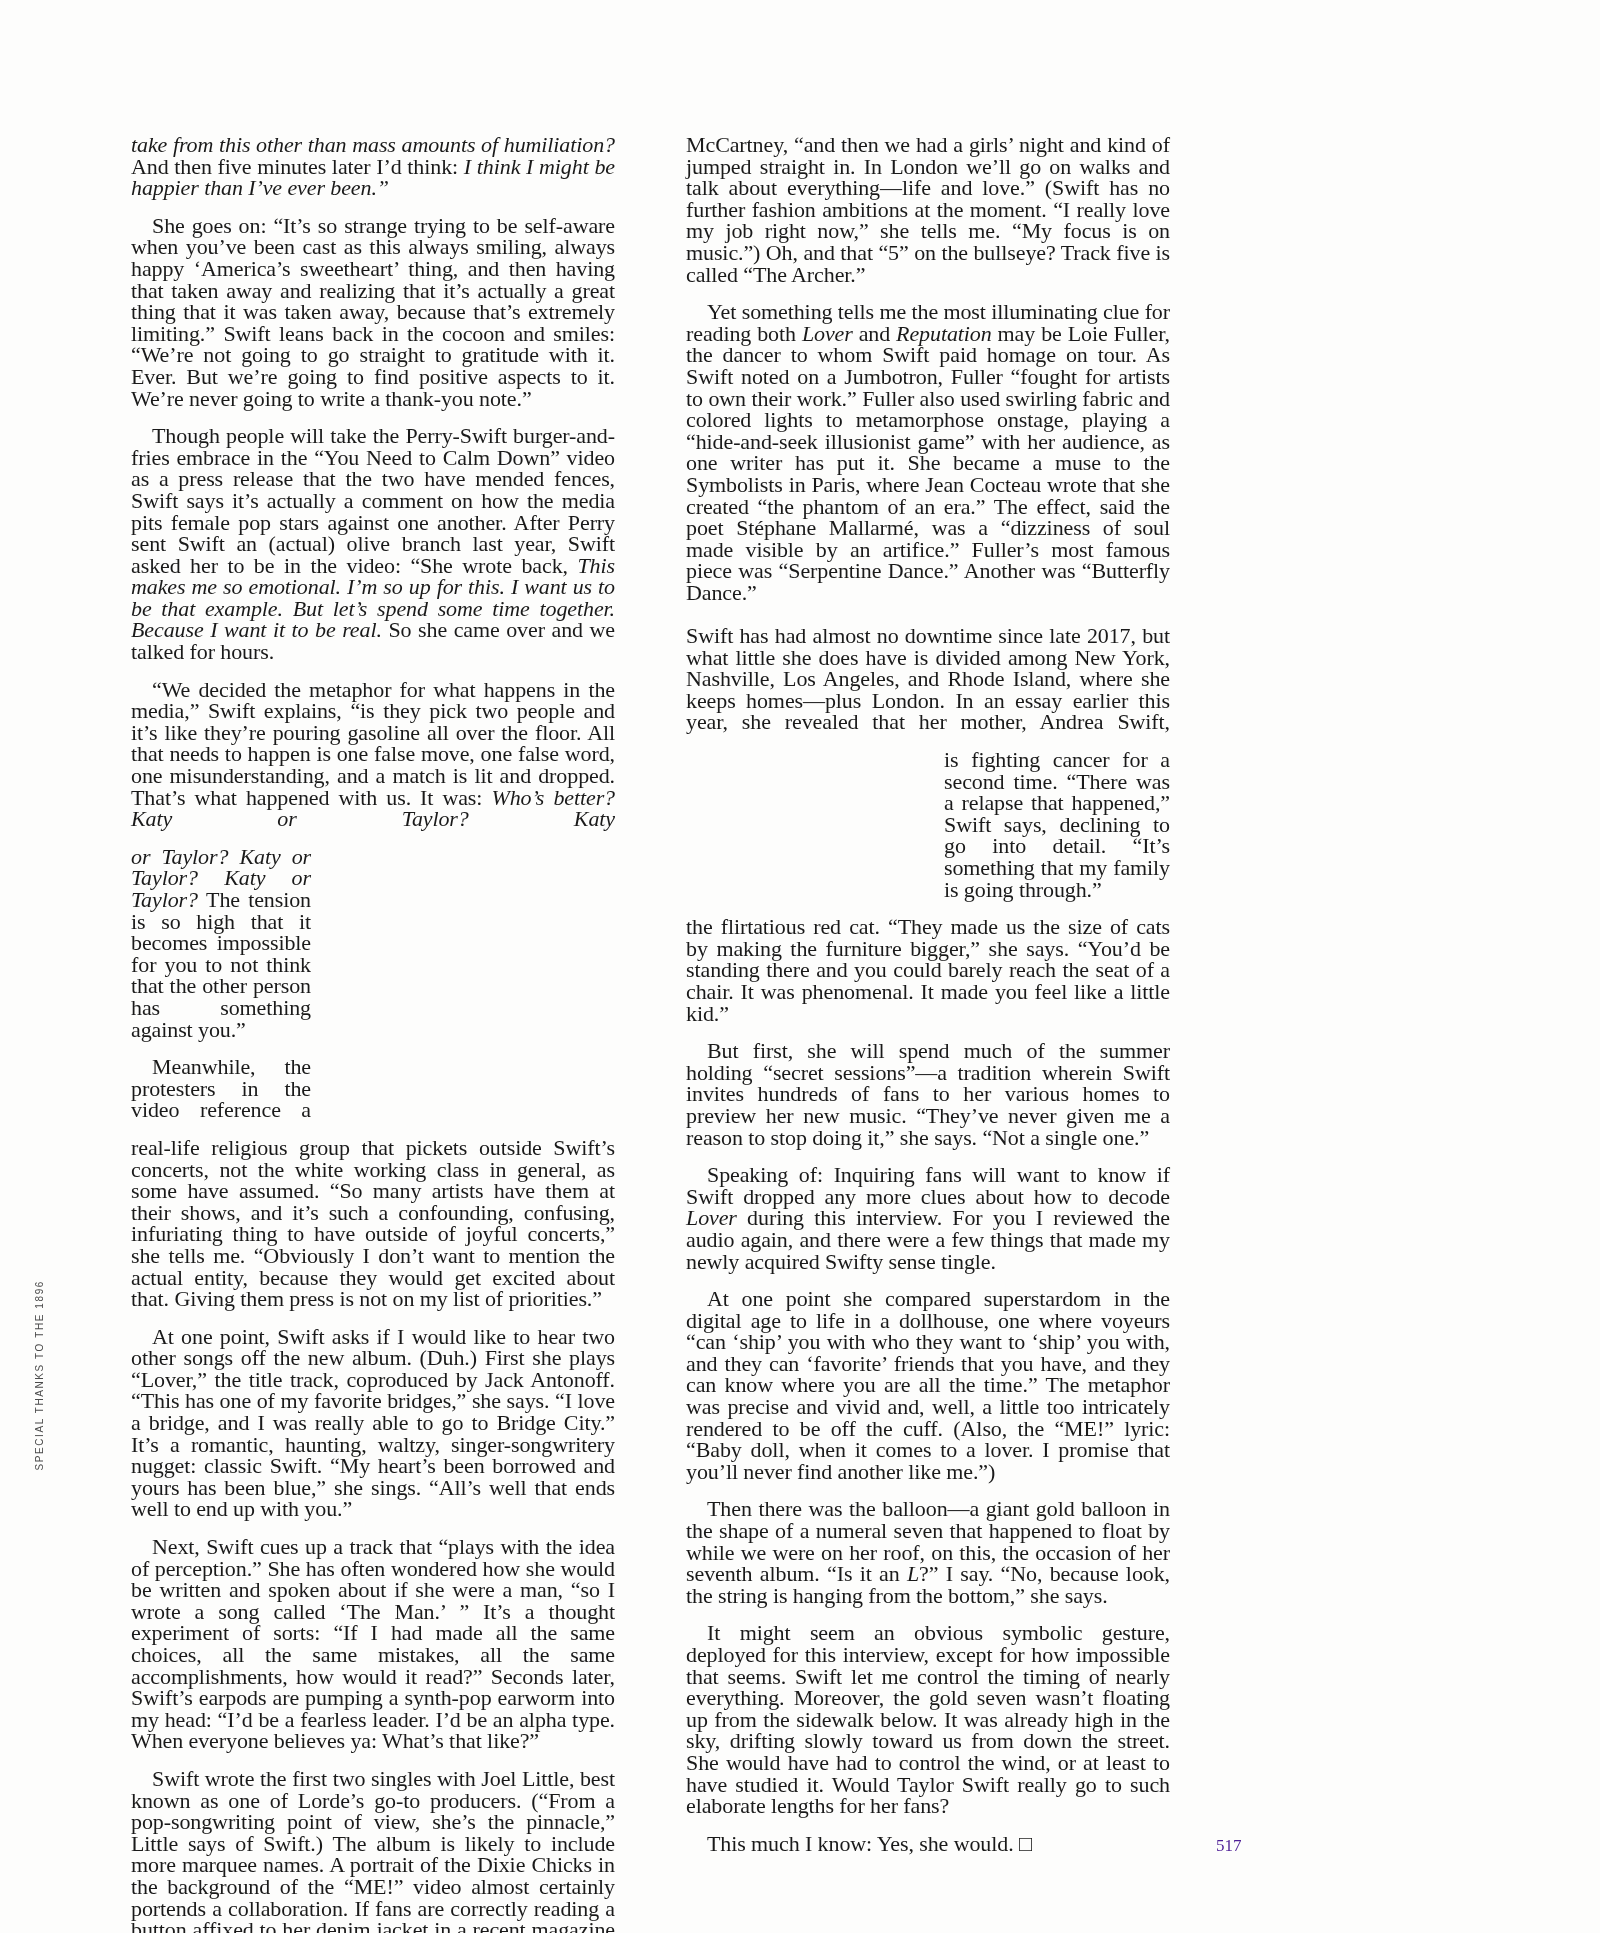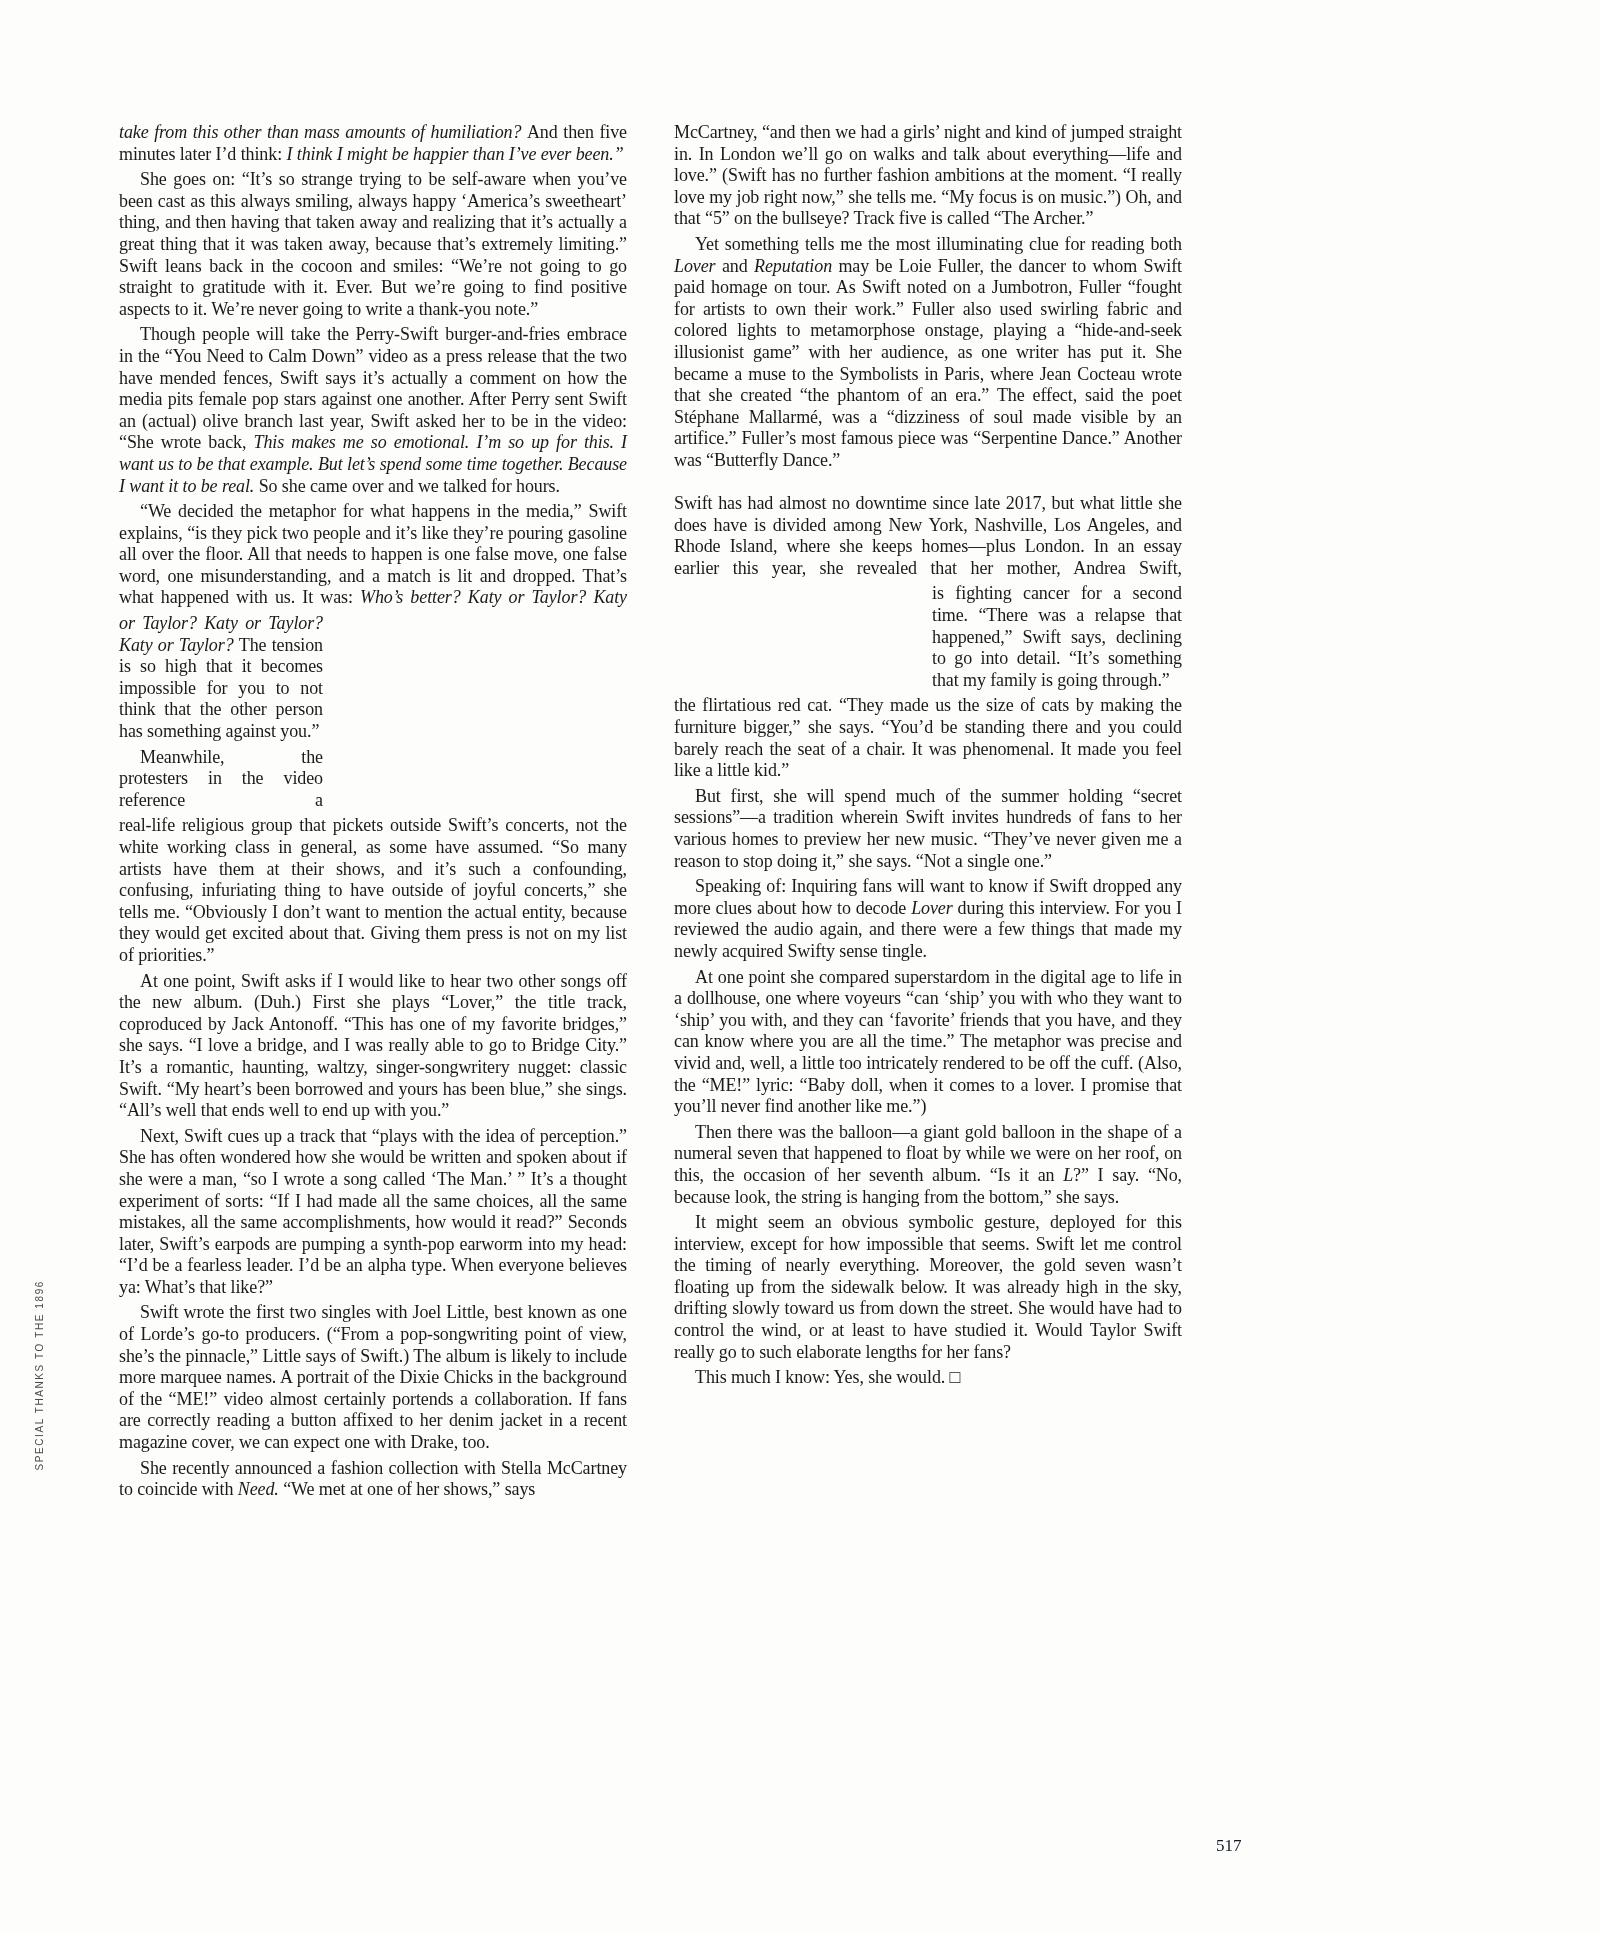--- a/index.html
+++ b/index.html
@@ -15,22 +15,22 @@
 
   .col { position: absolute; top: 118px; }
   .col-left  { left: 115px; width: 516px; }
   .col-right { left: 670px; width: 516px; }
 
   .block { width: 516px; }
   .block.narrow-left  { width: 212px; }
   .block.narrow-right { width: 258px; margin-left: auto; }
 
   .para {
-    margin: 4px;
-    font-size: 18px;
+    margin: 16px;
+    font-size: 22px;
     line-height: 21.6px;
     letter-spacing: -0.1px;
     text-align: justify;
   }
   .para.indent { text-indent: 21px; }
   .para.contend { text-align-last: justify; }
   .para.sectionbreak { margin-top: 21.6px; }
   .it { font-style: italic; }
 
   .pull-quote {
@@ -40,21 +40,21 @@
     font-size: 30px;
     line-height: 35px;
     color: #2b2b2b;
     letter-spacing: -0.2px;
   }
 
   .page-number {
     position: absolute;
     left: 1216px; top: 1836px;
     font-size: 17px;
-    color: #0f172a;
+    color: #4c1d95;
   }
 
   .vertical-note {
     position: absolute;
     left: 34px; top: 1280px;
     writing-mode: vertical-rl;
     transform: rotate(180deg);
     font-family: "Liberation Sans", sans-serif;
     font-size: 10px;
     letter-spacing: 1.6px;

